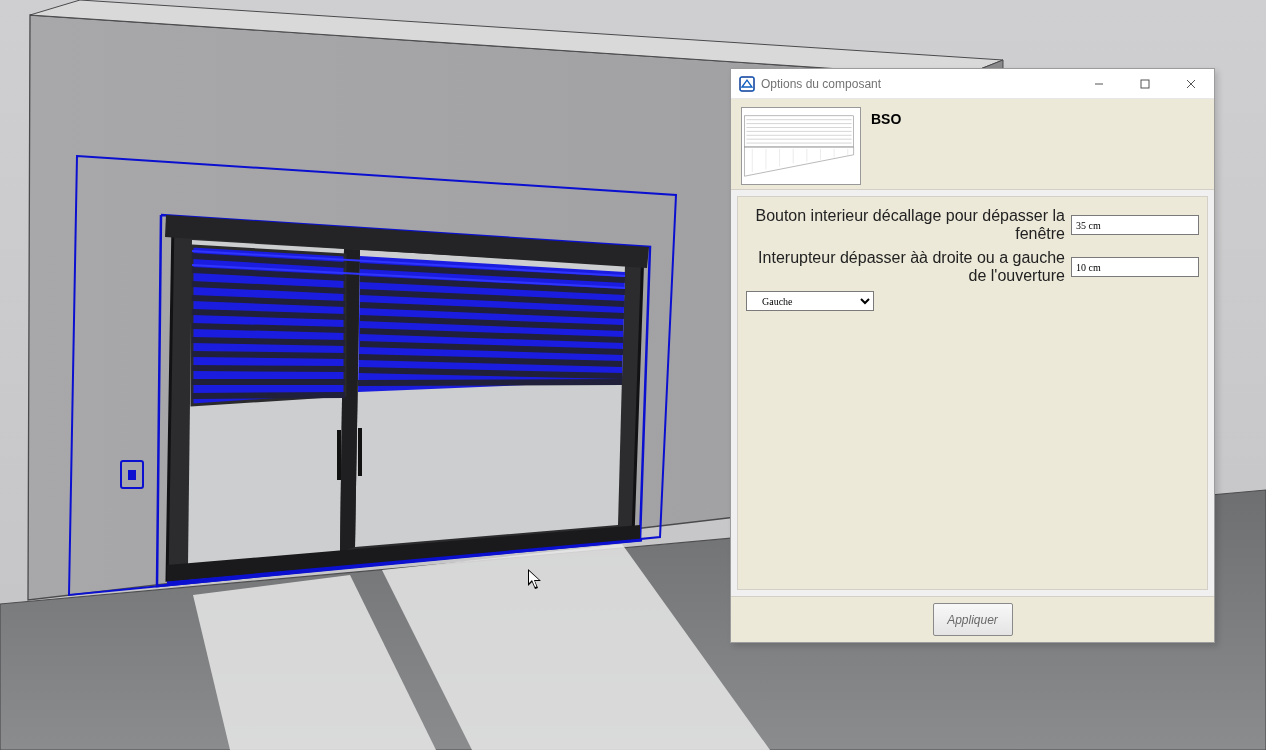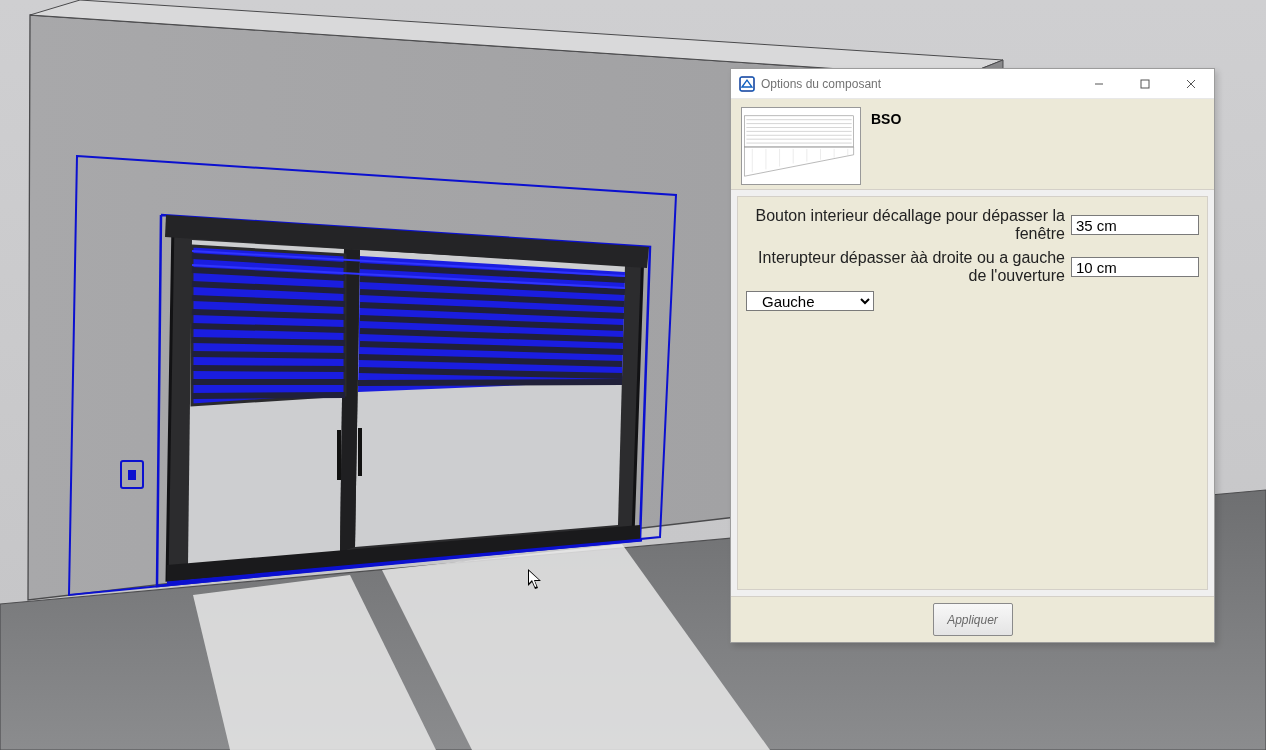--- a/index.html
+++ b/index.html
@@ -69,21 +69,21 @@
     flex: 1;
     text-align: right;
     padding-right: 6px;
     color: #222;
     font-size: 16px;
   }
   .row input[type=text], .row select {
     width: 128px; height: 20px;
     border: 1px solid #7a7a7a;
     background: #fff;
-    font-family: Liberation Sans, sans-serif; font-size: 15px;
+    font-family: Liberation Serif, serif; font-size: 10px;
     padding: 1px 4px;
   }
   .row select { padding: 0 11px; }
 
   .footer {
     background: #ece9d8;
     border-top: 1px solid #d4d0c8;
     padding: 6px;
     display: flex; justify-content: center;
   }

